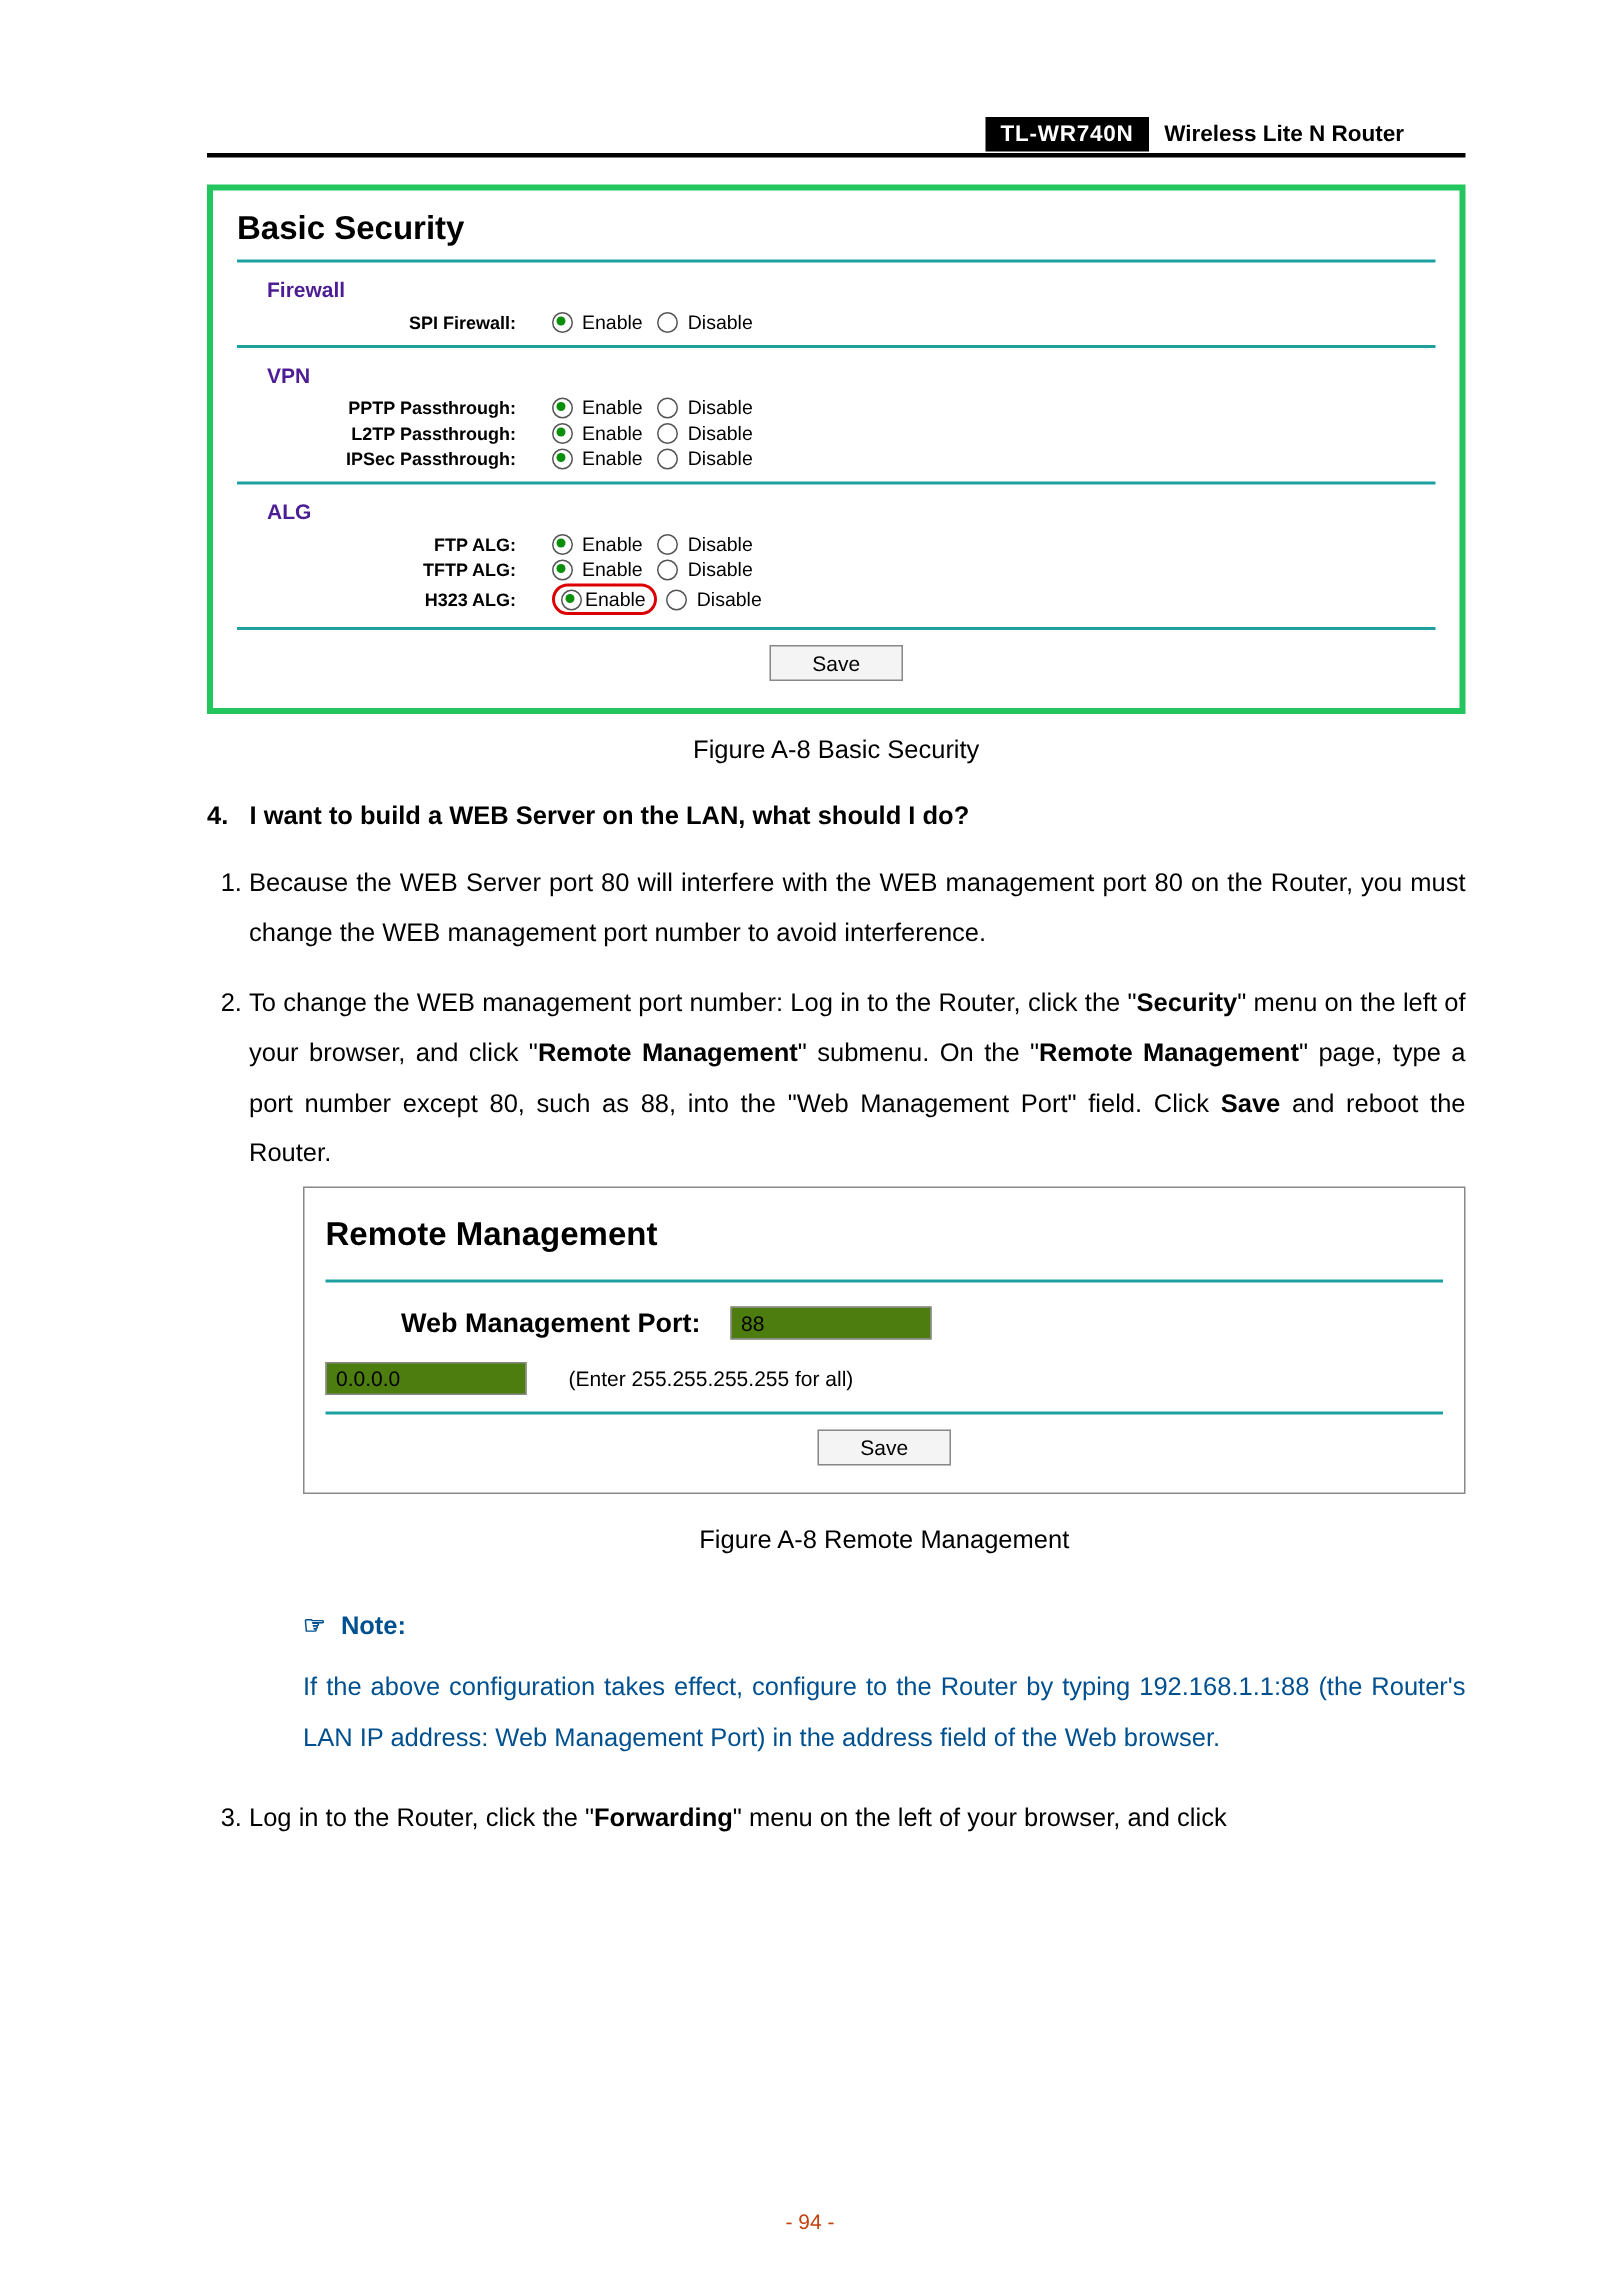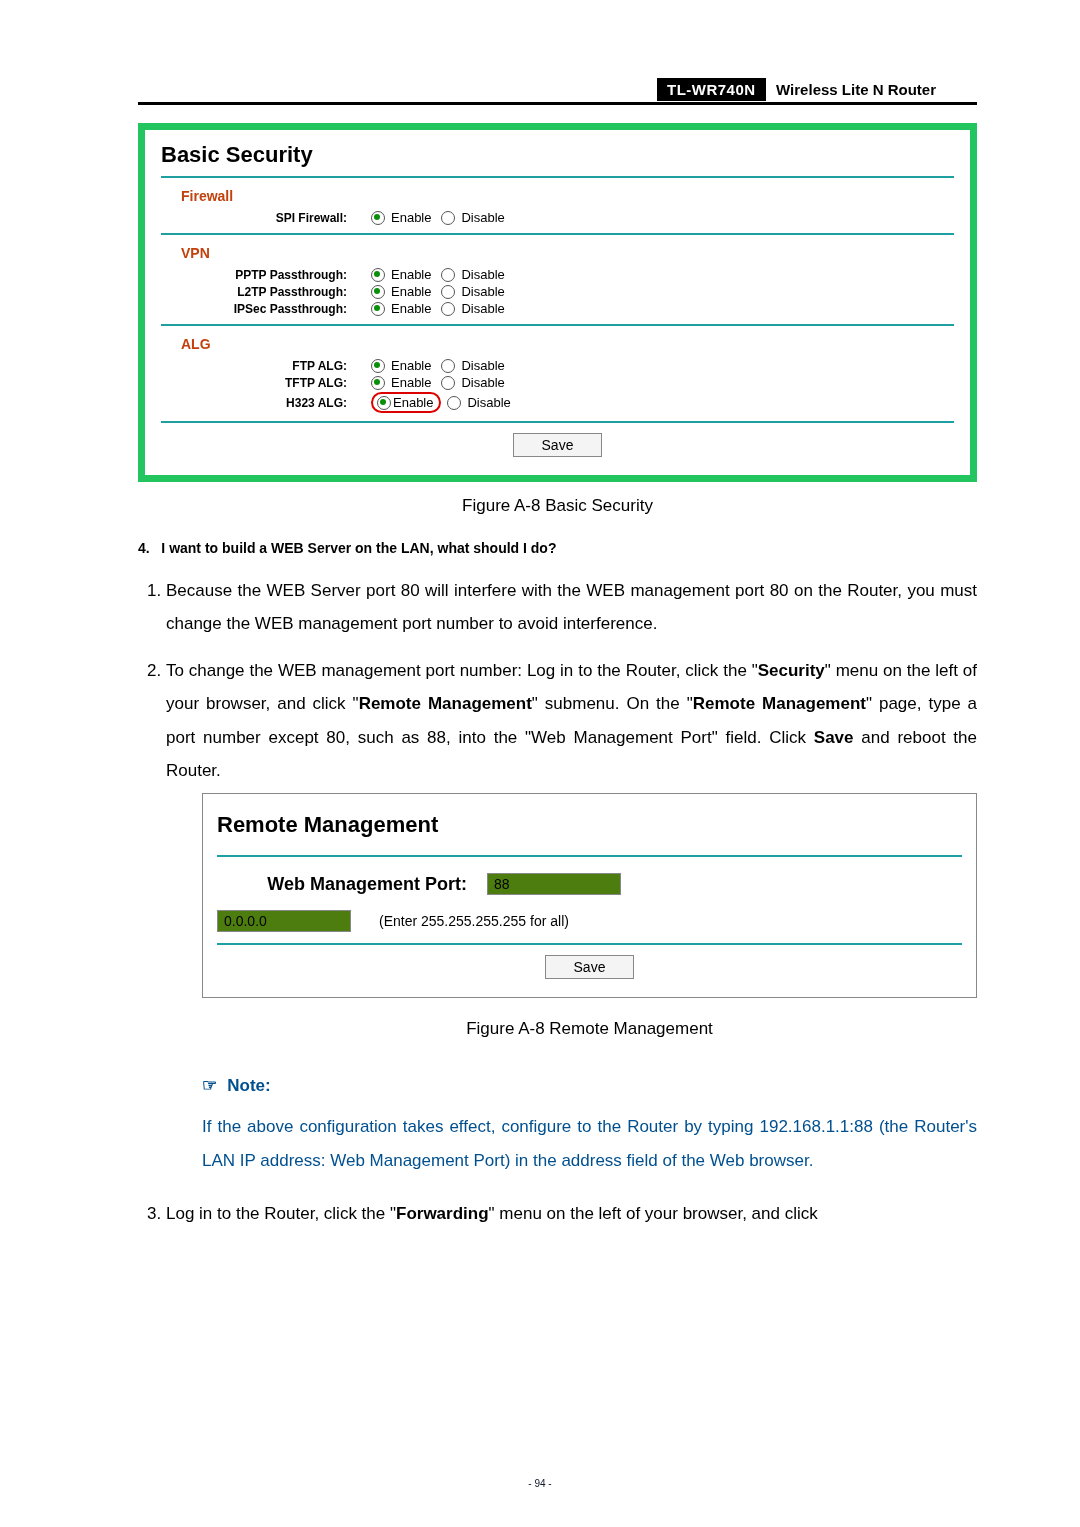--- a/index.html
+++ b/index.html
@@ -37,34 +37,34 @@
     font-size: 15px;
     padding: 3px 6px;
   }
   .black-rule {
     margin-top: 24px;
     border: 0;
     border-top: 3px solid #000;
   }
   
   .panel {
-    border: 7px solid #22c55e;
+    border: 4px solid #22c55e;
     margin-top: 18px;
     padding: 12px 16px 16px 16px;
   }
   .panel-title {
     font-size: 22px;
     font-weight: bold;
     font-family: Arial, sans-serif;
     color: #000;
   }
   .teal-rule { border:0; border-top:2px solid #1ea0a0; margin:8px 0 10px 0;}
   .section-head {
     font-weight: bold;
-    color: #c2410c;
+    color: #4c1d95;
     font-size: 14px;
     margin: 4px 0 6px 20px;
   }
   .row {
     display: flex;
     align-items: center;
     margin: 2px 0;
   }
   .row-label {
     width: 186px;
@@ -107,21 +107,21 @@
     padding:3px 28px;
     font-family: inherit;
   }
   .fig-caption{
     text-align:center;
     font-size:17px;
     margin:14px 0 24px 0;
   }
   .q4 {
     font-weight:bold;
-    font-size:14px;
+    font-size:17px;
     margin:0 0 18px 0;
   }
   ol.steps {margin:0 0 0 28px; padding:0;}
   ol.steps > li {
     font-size:17px;
     line-height: 1.95;
     text-align: justify;
     margin-bottom: 14px;
   }
   .bold{font-weight:bold;}
@@ -167,22 +167,22 @@
   }
   .note-body{
     color:#005090;
     font-size:17px;
     line-height:1.95;
     text-align:justify;
     margin:0 0 20px 36px;
   }
   .page-num{
     text-align:center;
-    font-size:10px;
-    color:#0f172a;
+    font-size:14px;
+    color:#c2410c;
     position:absolute;
     bottom:38px;
     left:0;right:0;
   }
 </style>
 </head>
 <body>
 
 <div class="page">
 

